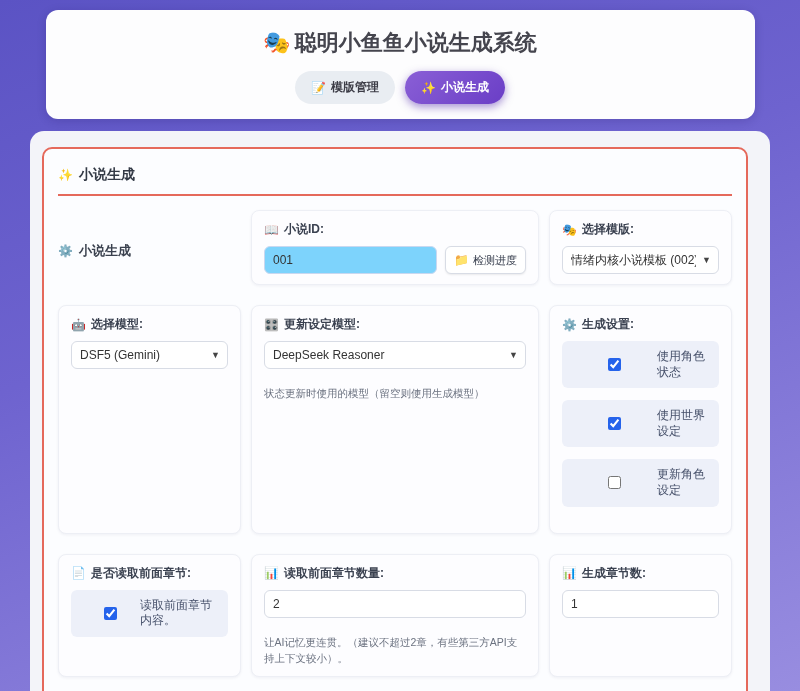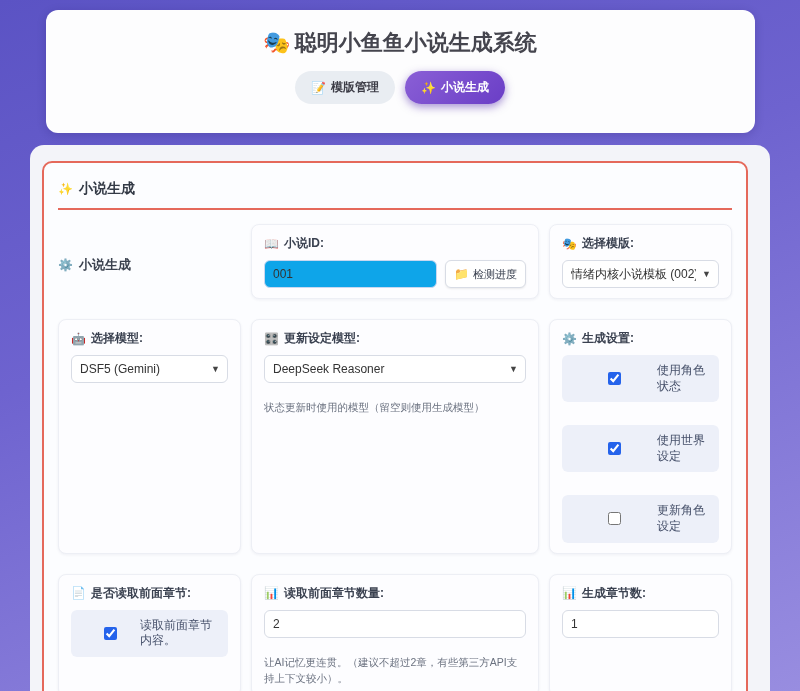--- a/index.html
+++ b/index.html
@@ -3,21 +3,21 @@
 <meta charset="utf-8">
 <style>
   * { box-sizing: border-box; margin: 0; padding: 0; }
   html, body { width: 800px; height: 691px; overflow: hidden; }
   body {
     font-family: "Liberation Sans", "DejaVu Sans", sans-serif;
     background: linear-gradient(160deg, #5b53c4 0%, #6e63cf 40%, #988de0 100%);
   }
   .header-card {
     width: 709px; margin: 10px auto 0; background: #fdfdfe; border-radius: 12px;
-    padding: 12px 0 29px; text-align: center; box-shadow: 0 2px 10px rgba(20,10,80,.18);
+    padding: 12px 0 15px; text-align: center; box-shadow: 0 2px 10px rgba(20,10,80,.18);
   }
   .app-title { font-size: 22px; font-weight: 700; color: #45454e; margin: 6px 0 13px; }
   .app-title .title-icon { margin-right: 4px; }
   .tabs { display: flex; justify-content: center; gap: 10px; }
   .tab {
     border: none; border-radius: 18px; padding: 8px 16px; font-size: 12px; font-weight: 700;
     cursor: pointer; display: inline-flex; align-items: center; gap: 5px; font-family: inherit;
   }
   .tab.inactive { background: #e9edf2; color: #3c3c46; }
   .tab.active { background: linear-gradient(135deg, #8a5fd6, #6a3ec6); color: #fff; box-shadow: 0 3px 9px rgba(80,40,170,.5); }
@@ -38,40 +38,40 @@
   .batch-config-label { font-size: 13px; font-weight: 700; color: #3a414e; padding-top: 6px; display: flex; gap: 6px; align-items: center; }
   .panel {
     background: #fdfdff; border: 1px solid #edeff5; border-radius: 8px;
     padding: 10px 12px; box-shadow: 0 1px 3px rgba(30,30,90,.06);
   }
   .row1 { min-height: 62px; } .row2 { min-height: 136px; } .row3 { min-height: 94px; }
   .field-label { display: flex; align-items: center; gap: 5px; font-size: 12px; font-weight: 700; color: #3a4150; margin-bottom: 8px; }
   .icon { font-style: normal; font-size: 12px; line-height: 1; }
   .id-row { display: flex; gap: 8px; }
   .id-input {
-    flex: 1; min-width: 0; background: #0ea5e9; border: 1px solid #c9d8f0; border-radius: 6px;
+    flex: 1; min-width: 0; background: #7dd3fc; border: 1px solid #c9d8f0; border-radius: 6px;
     padding: 6px 8px; font-size: 12px; color: #333; font-family: inherit;
   }
   .check-btn {
     background: #fff; border: 1px solid #d8dce5; border-radius: 6px; padding: 5px 8px;
     font-size: 11px; color: #3a4150; white-space: nowrap; cursor: pointer;
     box-shadow: 0 1px 2px rgba(0,0,0,.08); display: inline-flex; gap: 4px; align-items: center; font-family: inherit;
   }
   .select-wrap { position: relative; }
   select {
     width: 100%; appearance: none; -webkit-appearance: none; background: #fff;
     border: 1px solid #d8dce5; border-radius: 6px; padding: 6px 22px 6px 8px;
     font-size: 12px; color: #333; font-family: inherit;
   }
   .chevron { position: absolute; right: 8px; top: 50%; transform: translateY(-50%); font-size: 9px; color: #444; pointer-events: none; }
   .num-input { width: 100%; background: #fff; border: 1px solid #d8dce5; border-radius: 6px; padding: 6px 8px; font-size: 12px; color: #333; font-family: inherit; }
   .hint { font-size: 10.5px; color: #6b7280; line-height: 1.55; margin-top: 16px; }
   .hint .hint-bold { font-weight: 700; color: #3a4150; }
-  .check-row { background: #edf0f9; border-radius: 6px; padding: 8px 10px; display: flex; align-items: center; margin-bottom: 23px; min-height: 36px; }
-  .check-row:last-child { margin-bottom: 0; }
+  .check-row { background: #edf0f9; border-radius: 6px; padding: 8px 10px; display: flex; align-items: center; margin-bottom: 12px; min-height: 36px; }
+  .check-row:last-child { margin-bottom: 16px; }
   .check-row input { margin: 0 auto; accent-color: #2563eb; width: 13px; height: 13px; }
   .check-row .check-label { width: 52px; font-size: 12px; color: #46506a; line-height: 1.3; }
   .check-row .check-label.wide { width: 78px; }
 </style>
 </head>
 <body>
 
 <header class="header-card">
   <h1 class="app-title">
     <span class="title-icon">🎭</span><span>聪明小鱼鱼小说生成系统</span>

